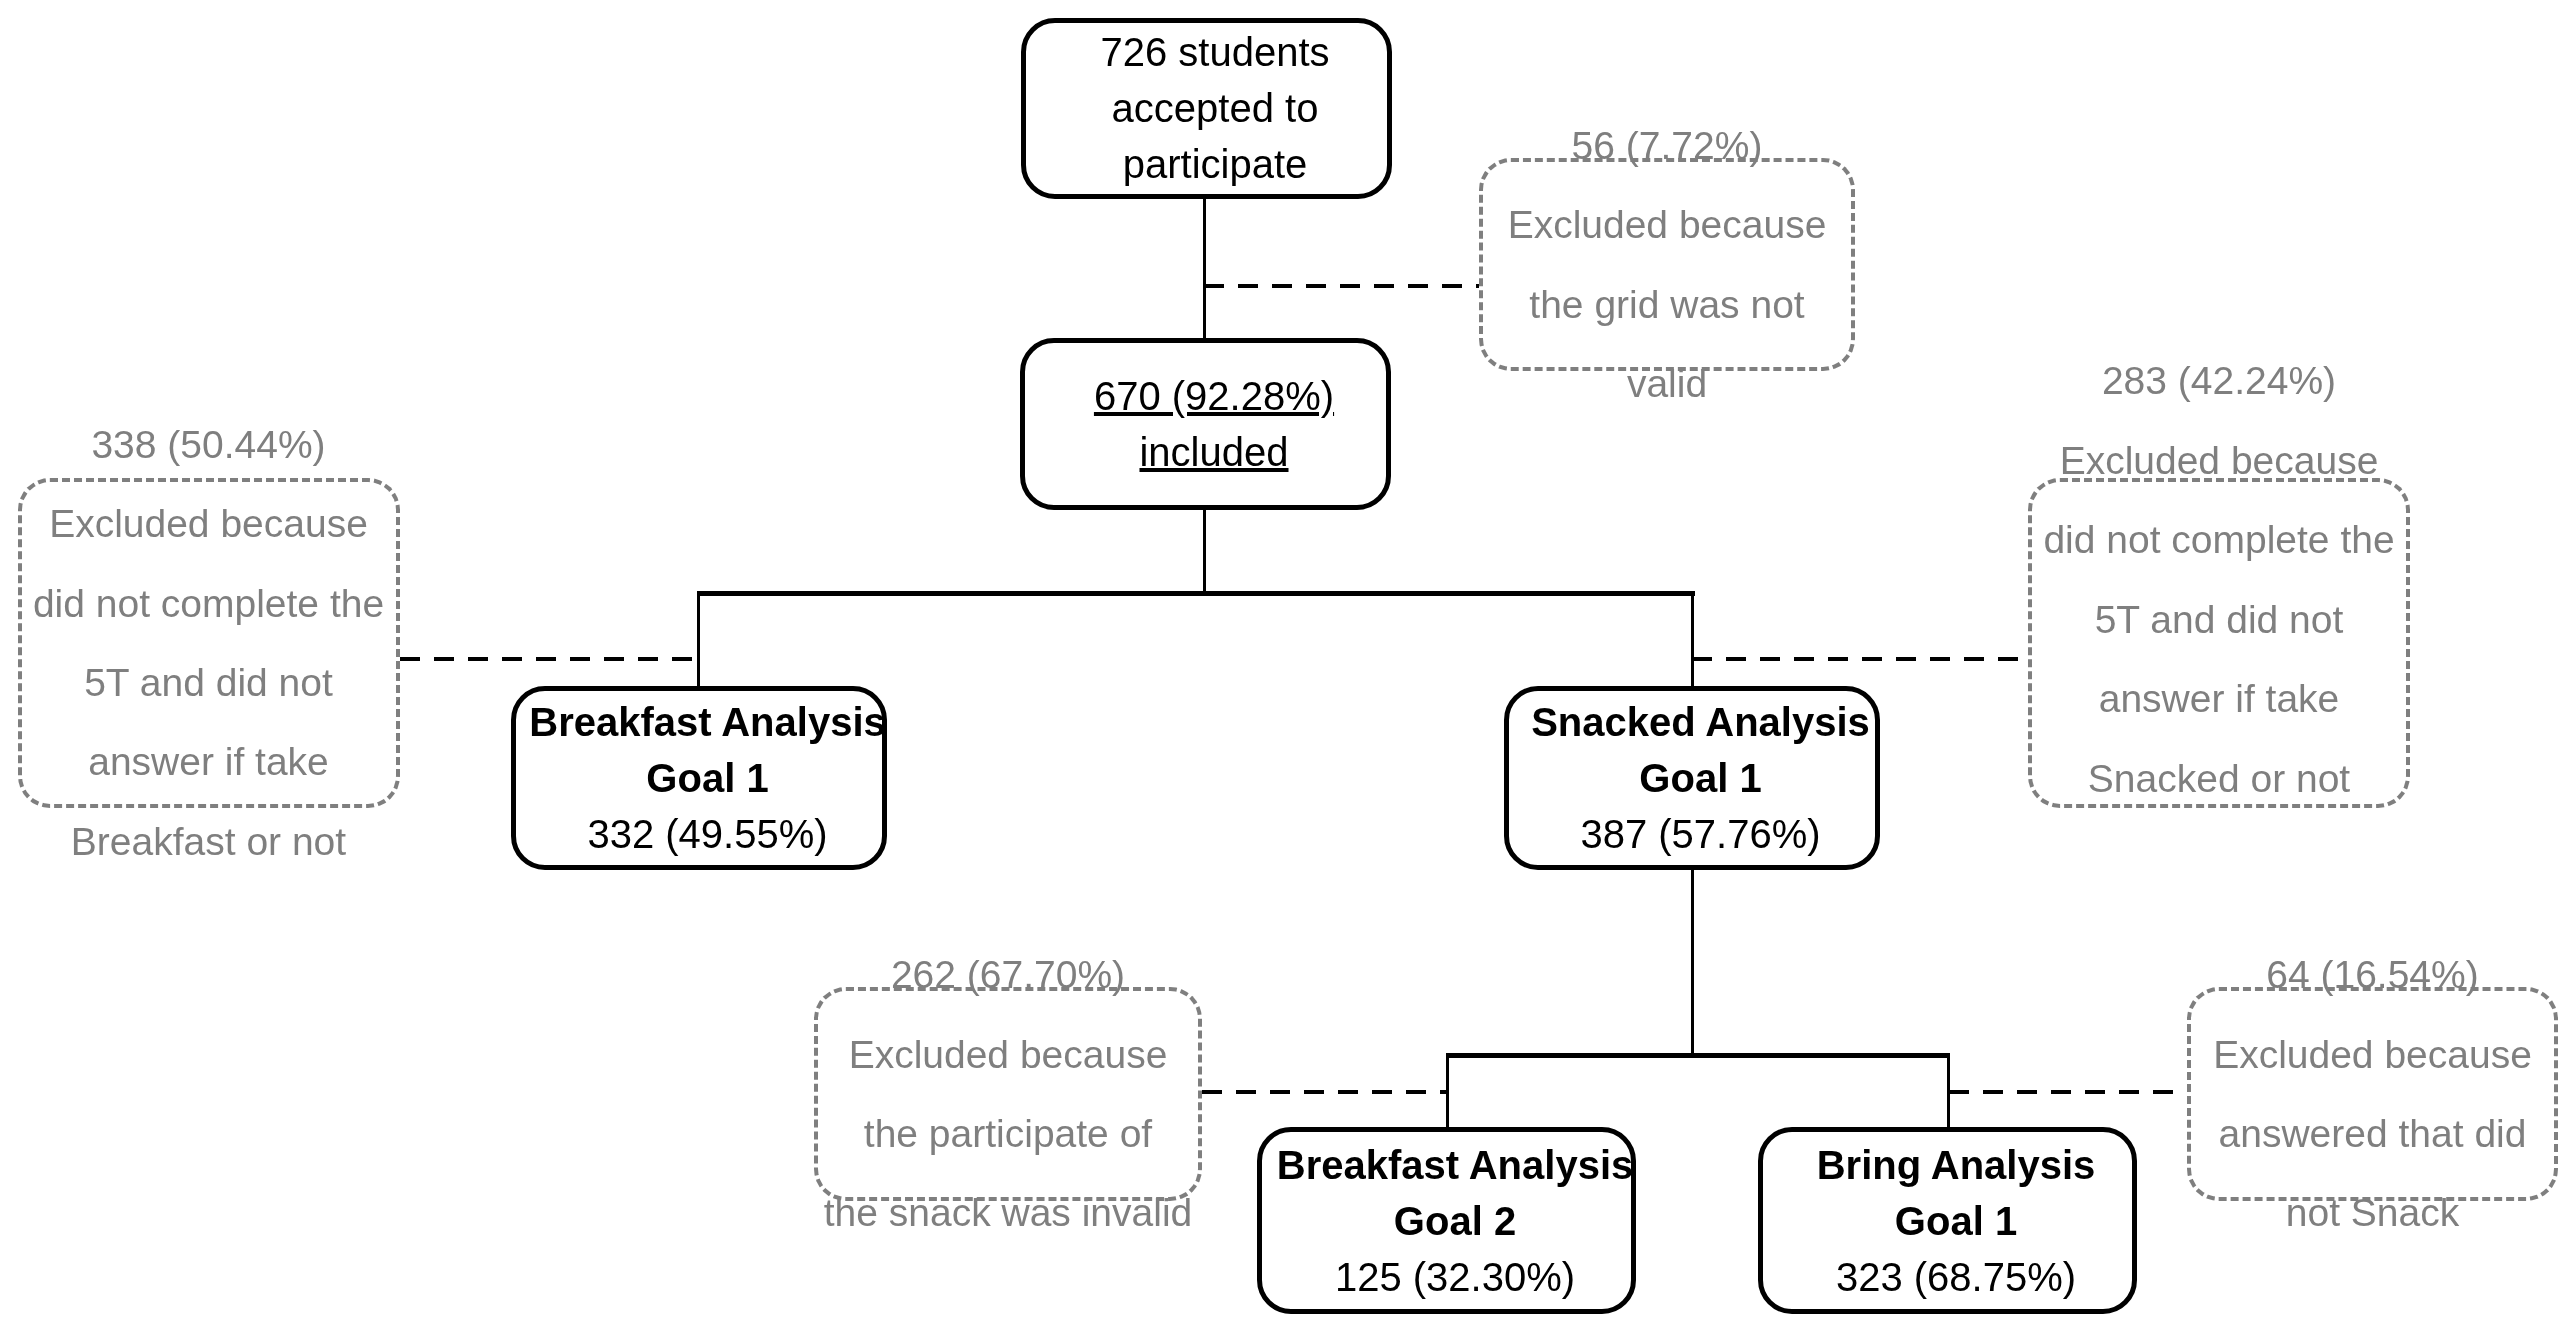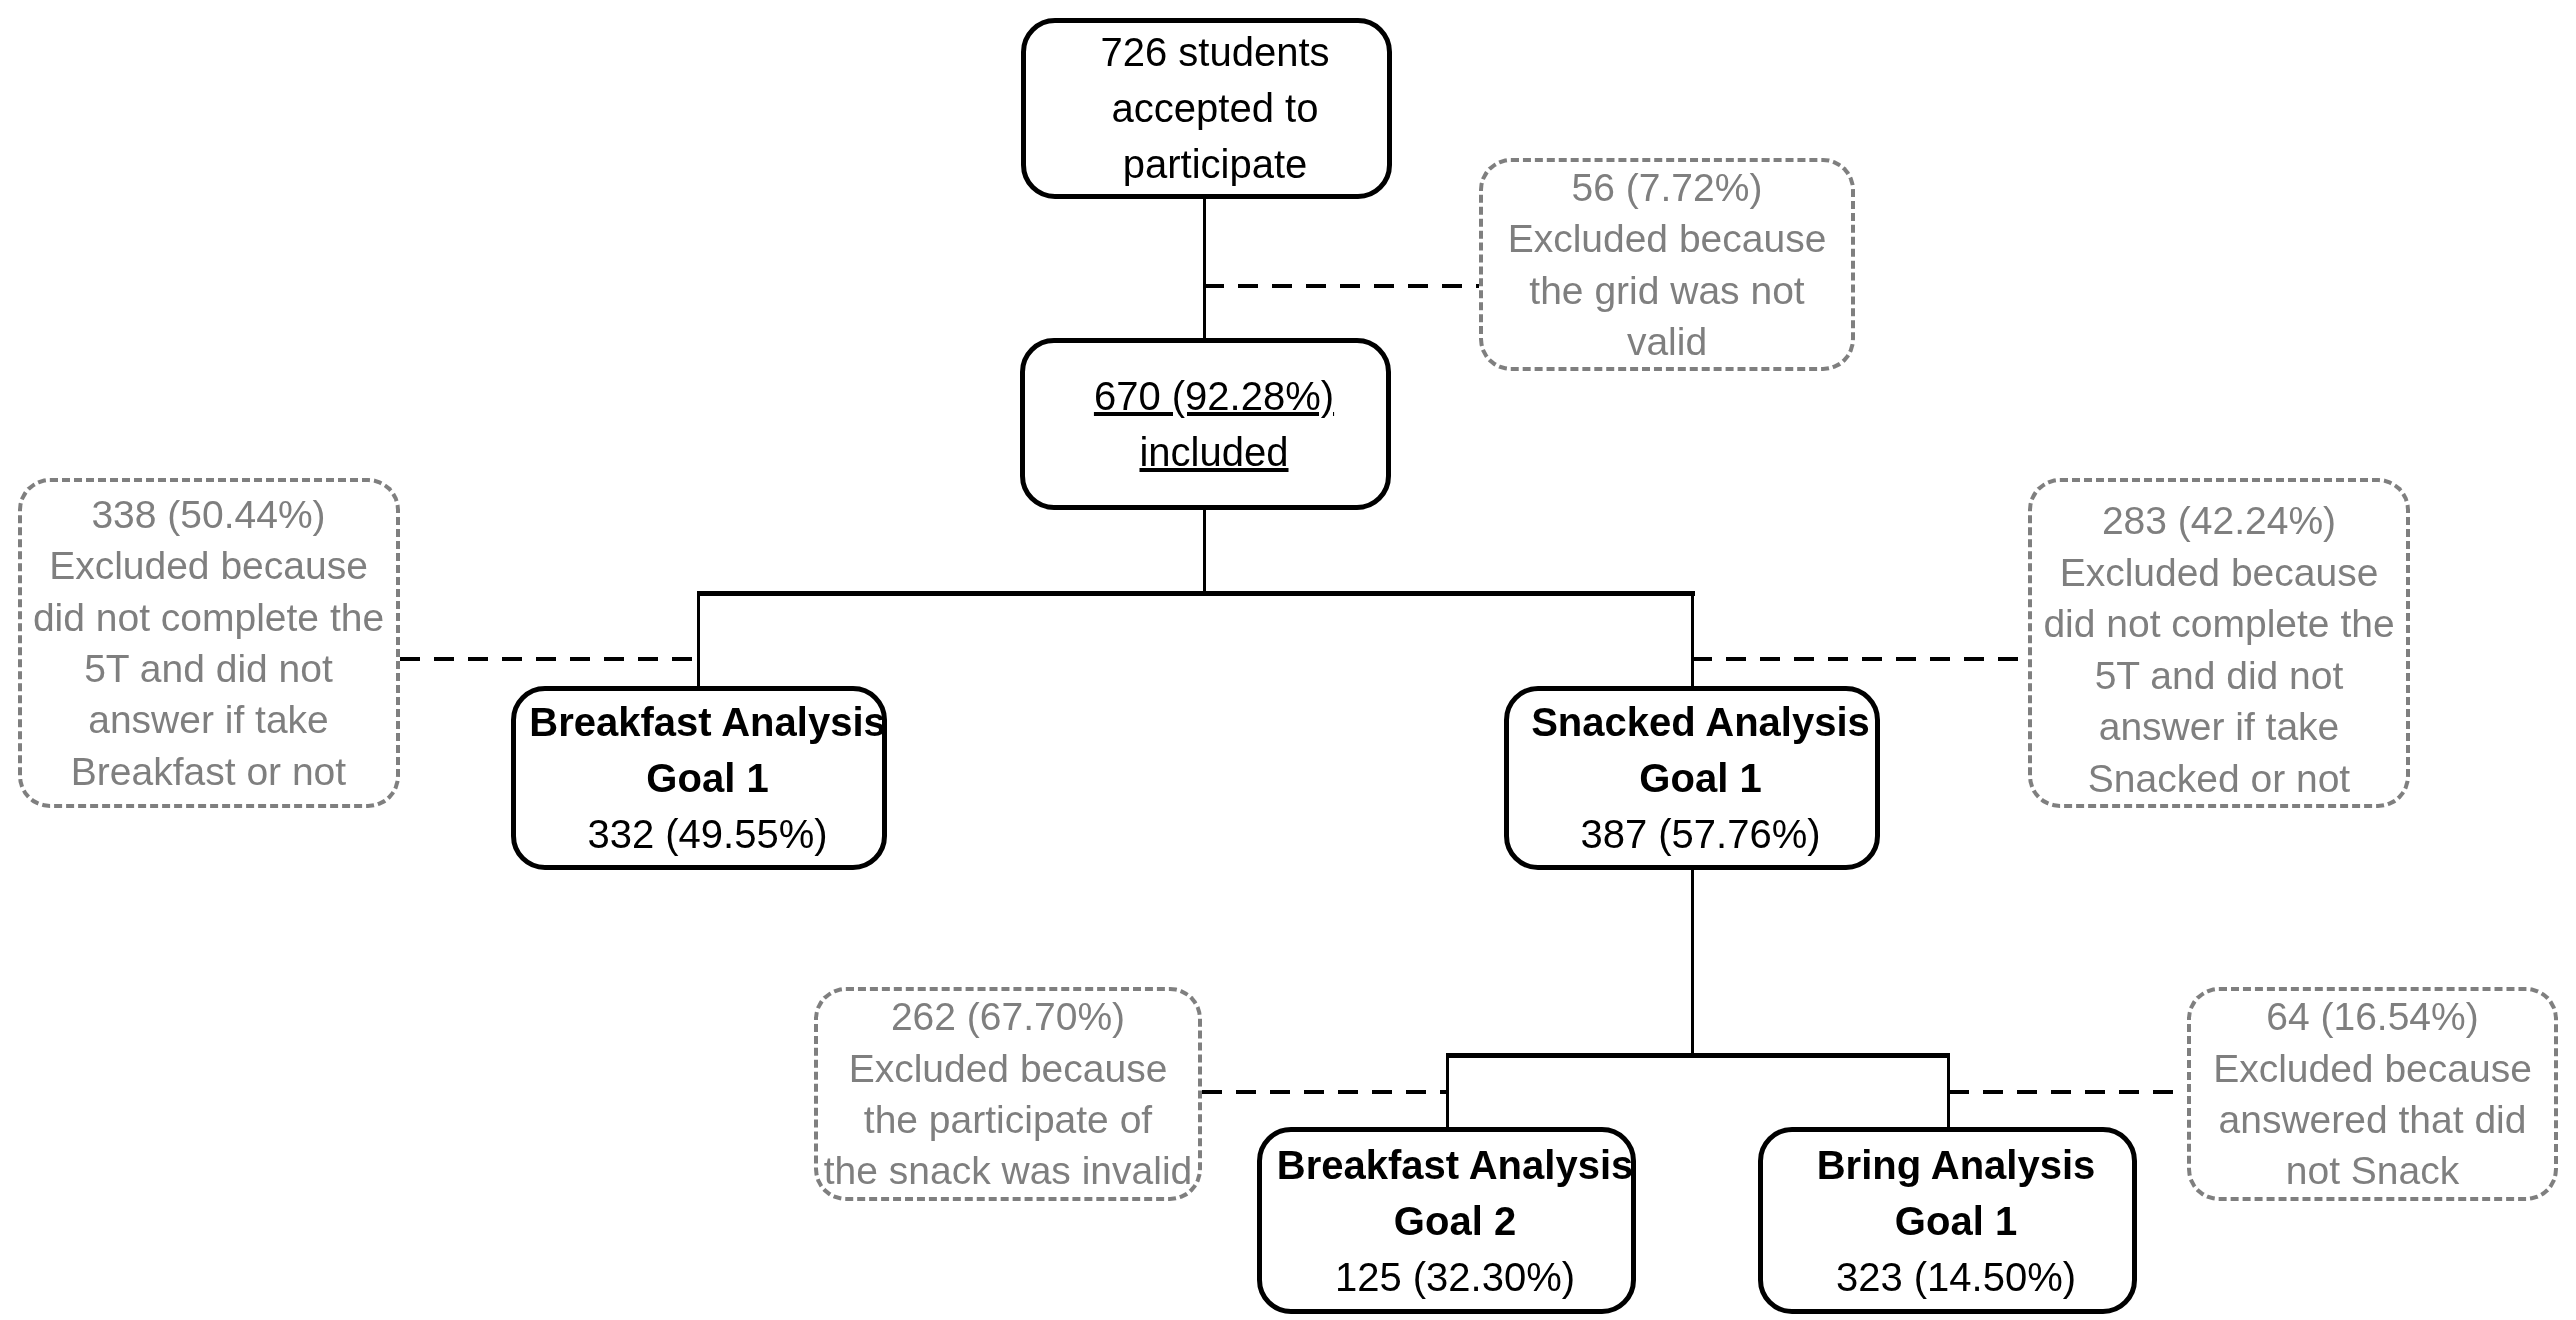--- a/index.html
+++ b/index.html
@@ -35,20 +35,21 @@
     font-size: 40px;
     line-height: 1.4;
     padding-left: 17px;
   }
   .node.excluded {
     border: 4.1px dashed #7f7f7f;
     border-radius: 32px;
     color: #7f7f7f;
     font-size: 39px;
     line-height: 1.32;
+    gap: 28px;
   }
   .node .title-ln { font-weight: 700; }
   .node .ln { white-space: nowrap; }
 
   
   .conn { position: absolute; z-index: 1; }
   .conn.v { width: 2.9px; background: #000000; }
   .conn.h { height: 4.7px; background: #000000; }
   .conn.dash {
     height: 4.1px;
@@ -102,21 +103,21 @@
 
   <div class="node solid" style="left:1257px; top:1127px; width:379px; height:187px;">
     <div class="ln title-ln">Breakfast Analysis</div>
     <div class="ln title-ln">Goal 2</div>
     <div class="ln">125 (32.30%)</div>
   </div>
 
   <div class="node solid" style="left:1758px; top:1127px; width:379px; height:187px;">
     <div class="ln title-ln">Bring Analysis</div>
     <div class="ln title-ln">Goal 1</div>
-    <div class="ln">323 (14.50%)</div>
+    <div class="ln">323 (68.75%)</div>
   </div>
 
   <div class="node excluded" style="left:1479px; top:158px; width:376px; height:213px;">
     <div class="ln">56 (7.72%)</div>
     <div class="ln">Excluded because</div>
     <div class="ln">the grid was not</div>
     <div class="ln">valid</div>
   </div>
 
   <div class="node excluded" style="left:17.5px; top:478px; width:382px; height:330px;">

